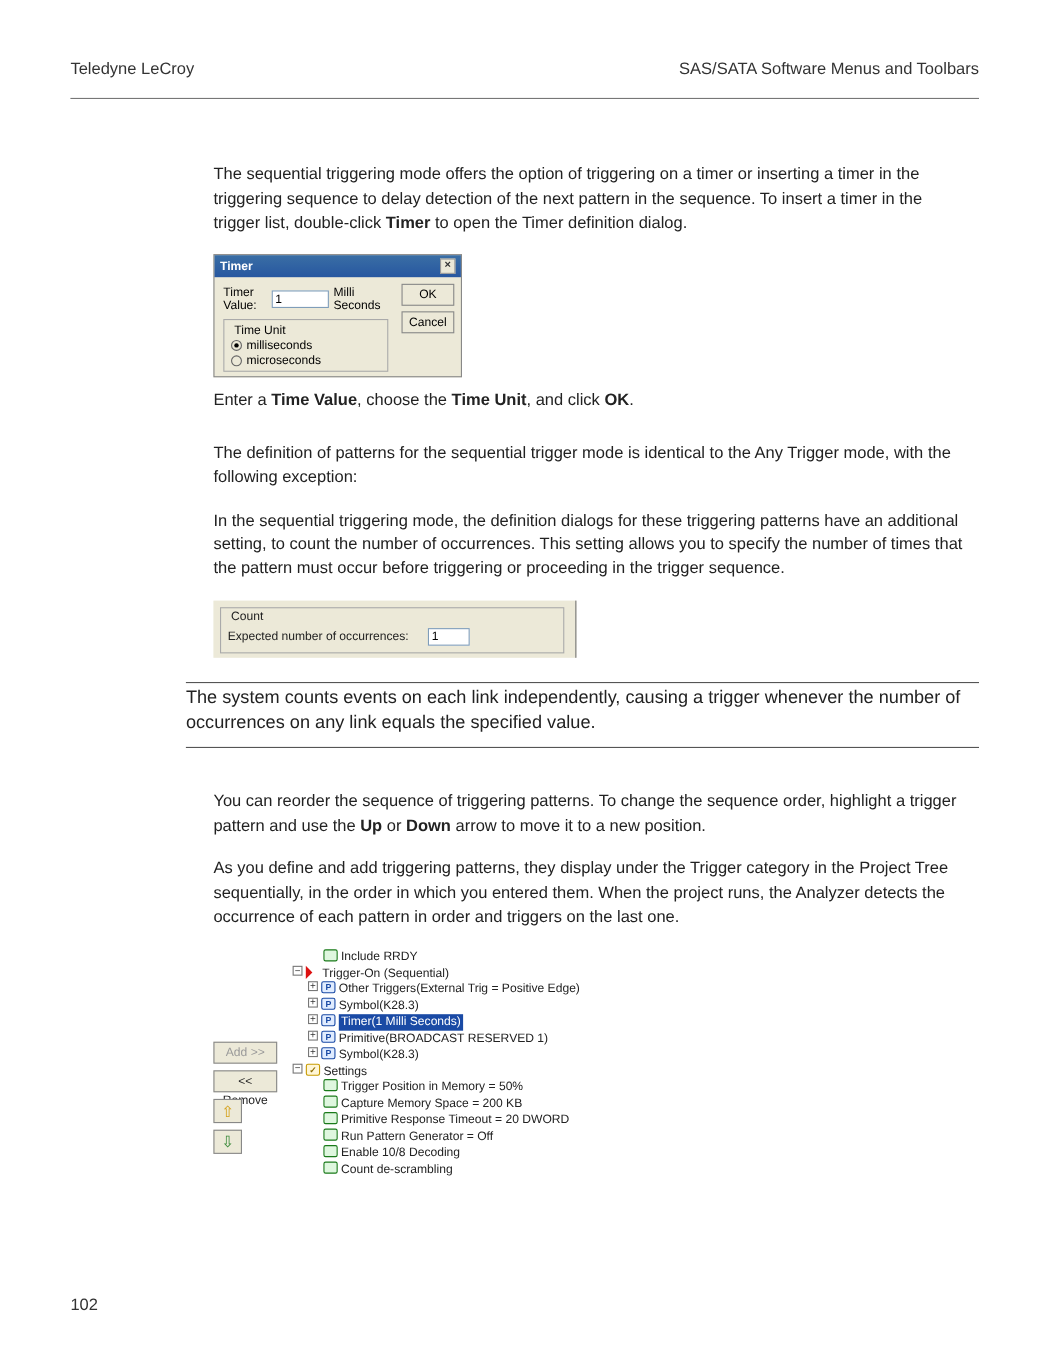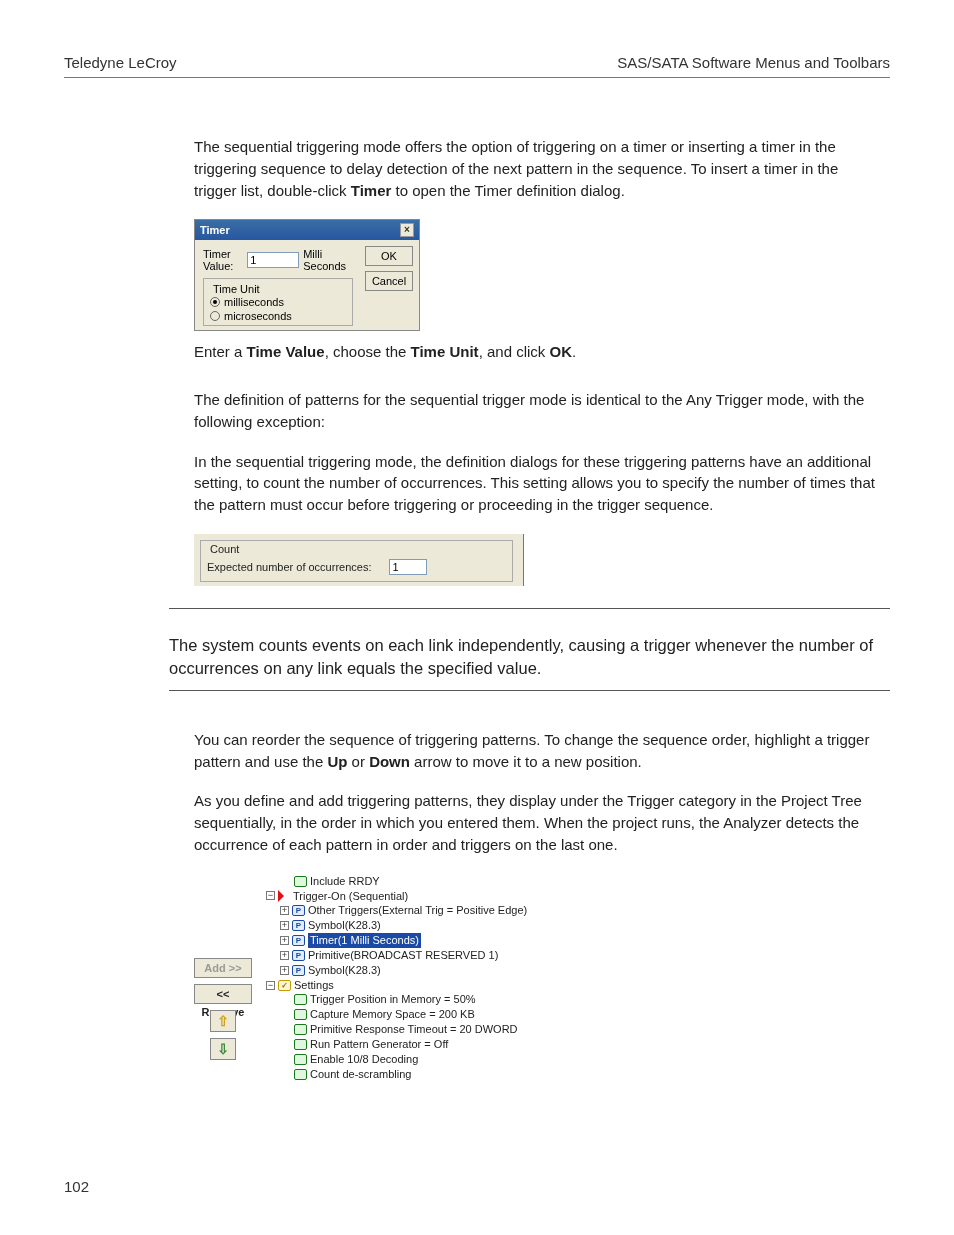--- a/index.html
+++ b/index.html
@@ -12,21 +12,21 @@
     position: relative;
   }
   .page {
     padding: 54px 64px 40px 64px;
   }
   .header-row {
     display: flex;
     justify-content: space-between;
     font-size: 15px;
     color: #333;
-    padding-bottom: 6px;
+    padding-bottom: 18px;
     border-bottom: 1px solid #777;
     margin-bottom: 58px;
   }
   .content {
     margin-left: 130px;
     margin-right: 10px;
   }
   .para {
     font-size: 15px;
     line-height: 1.45;
@@ -113,34 +113,34 @@
   .count-title { font-size:11px; margin-top:-9px; background:#ece9d8; display:inline-block; padding:0 3px;}
   .count-inner { display:flex; align-items:center; gap:18px; padding-top:4px;}
   .count-input { width:38px; height:16px; border:1px solid #7f9db9; background:#fff; font-size:11px; padding:0 2px;}
 
   
   .note {
     margin-left: -25px;
     margin-right: -10px;
     border-top: 1px solid #555;
     border-bottom: 1px solid #555;
-    padding: 25px 0 10px 0;
+    padding: 2px 0 10px 0;
     font-size: 16.5px;
     line-height:1.4;
   }
 
   
   .tree-fig {
     display:flex;
     gap: 14px;
     font-family: Tahoma, sans-serif;
     font-size: 11px;
     margin-top: 6px;
   }
-  .btn-col { display:flex; flex-direction:column; gap:6px; align-items:center; padding-top:84px;font-weight:bold;}
+  .btn-col { display:flex; flex-direction:column; gap:6px; padding-top:84px;}
   .xp-btn {
     width:58px; height:20px;
     border:1px solid #888;
     background:#ece9d8;
     font-size:11px;
     text-align:center;
     line-height:18px;
   }
   .xp-btn.disabled { color:#999; }
   .arrow-btn {
@@ -150,21 +150,21 @@
     display:flex; align-items:center; justify-content:center;
     font-size:14px;
   }
   .arrow-up { color:#d4a017; }
   .arrow-down { color:#3a8a3a; }
 
   .tree {
     line-height: 1.35;
     white-space: nowrap;
   }
-  .tree-line { display:flex; align-items:center; gap:3px; }
+  .tree-line { display:flex; align-items:flex-start; gap:3px; }
   .ind0{padding-left:0px;} .ind1{padding-left:14px;} .ind2{padding-left:28px;}
   .exp {
     width:9px;height:9px;border:1px solid #777;display:inline-flex;align-items:center;justify-content:center;font-size:9px;line-height:7px;color:#333;background:#fff;
   }
   .ico {
     width:13px;height:11px;display:inline-block;border:1px solid #1a7a1a;background:#dff7df;border-radius:2px;font-size:8px;line-height:9px;text-align:center;color:#1a7a1a;font-weight:bold;
   }
   .ico-p { border-color:#1a4aa5; background:#e0ecff; color:#1a4aa5;}
   .ico-s { border-color:#c79a00; background:#fff6d6; color:#8a6a00;}
   .ico-tri{ width:0;height:0;border:6px solid transparent;border-left-color:#d11;display:inline-block;}

